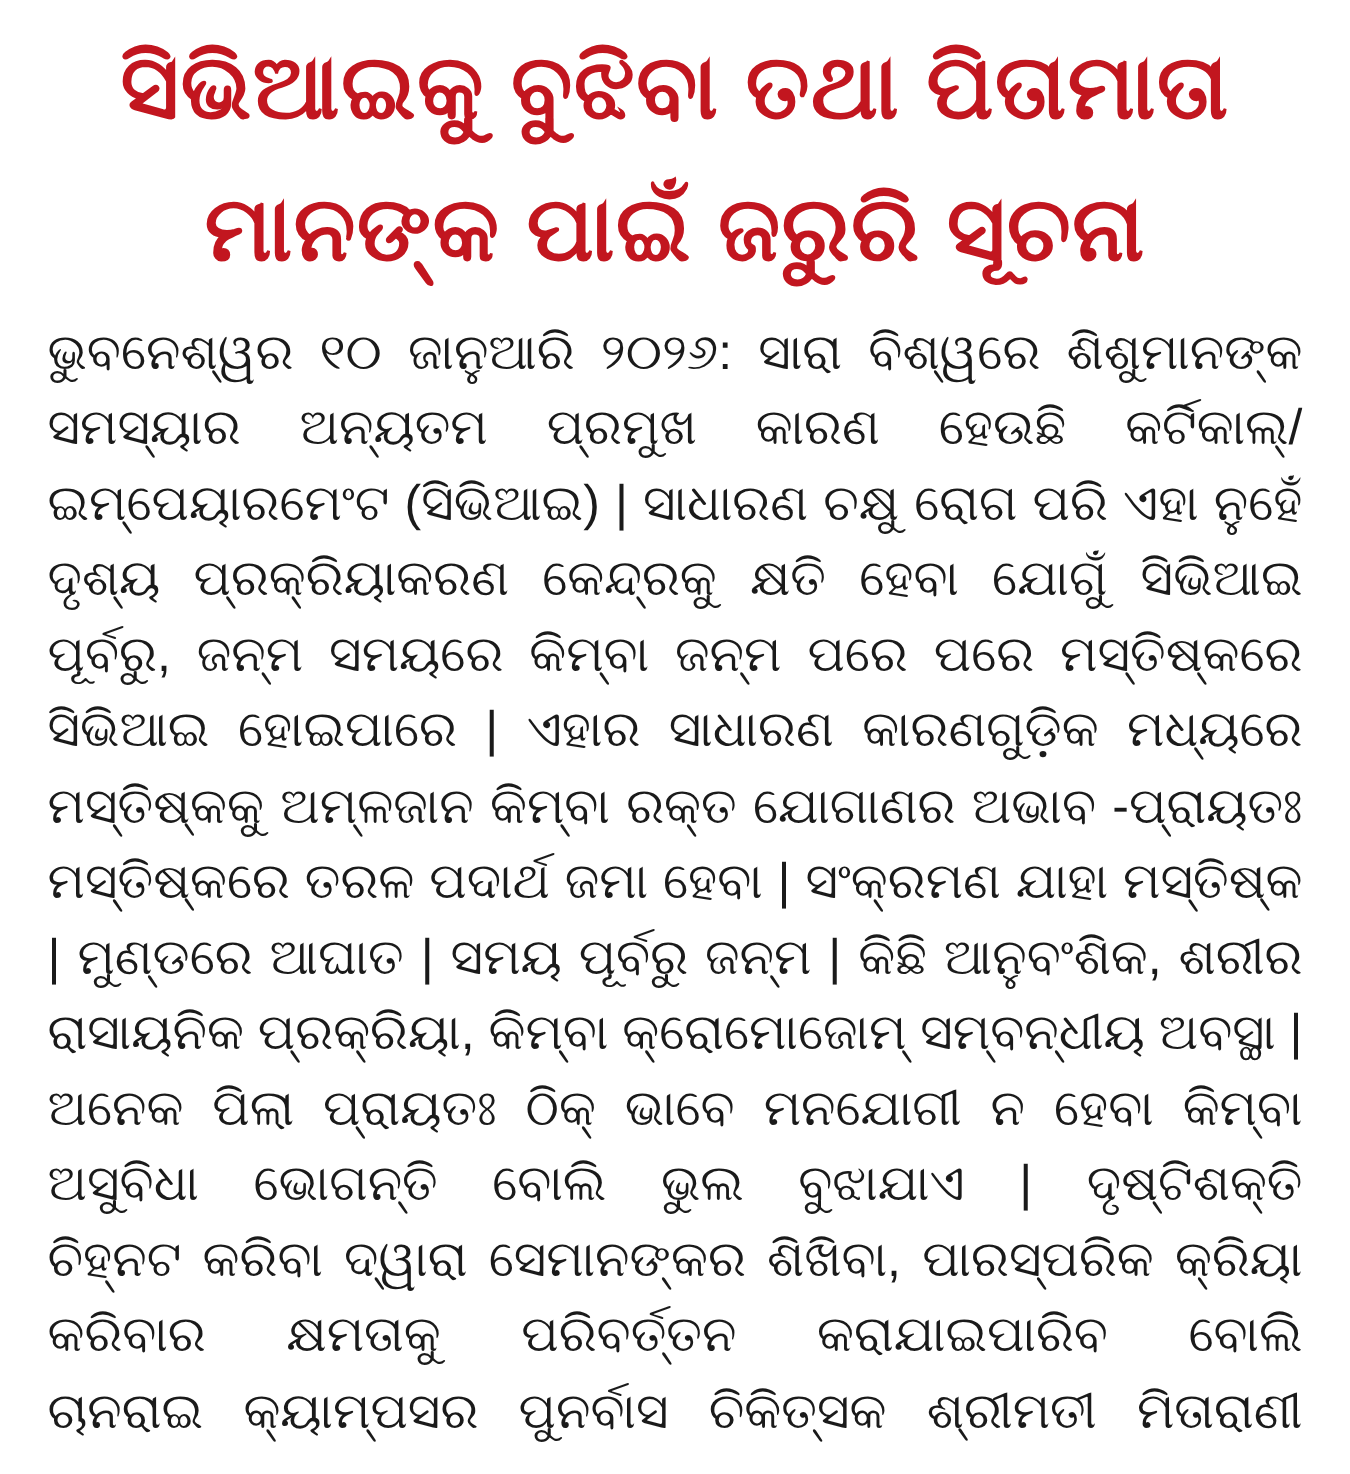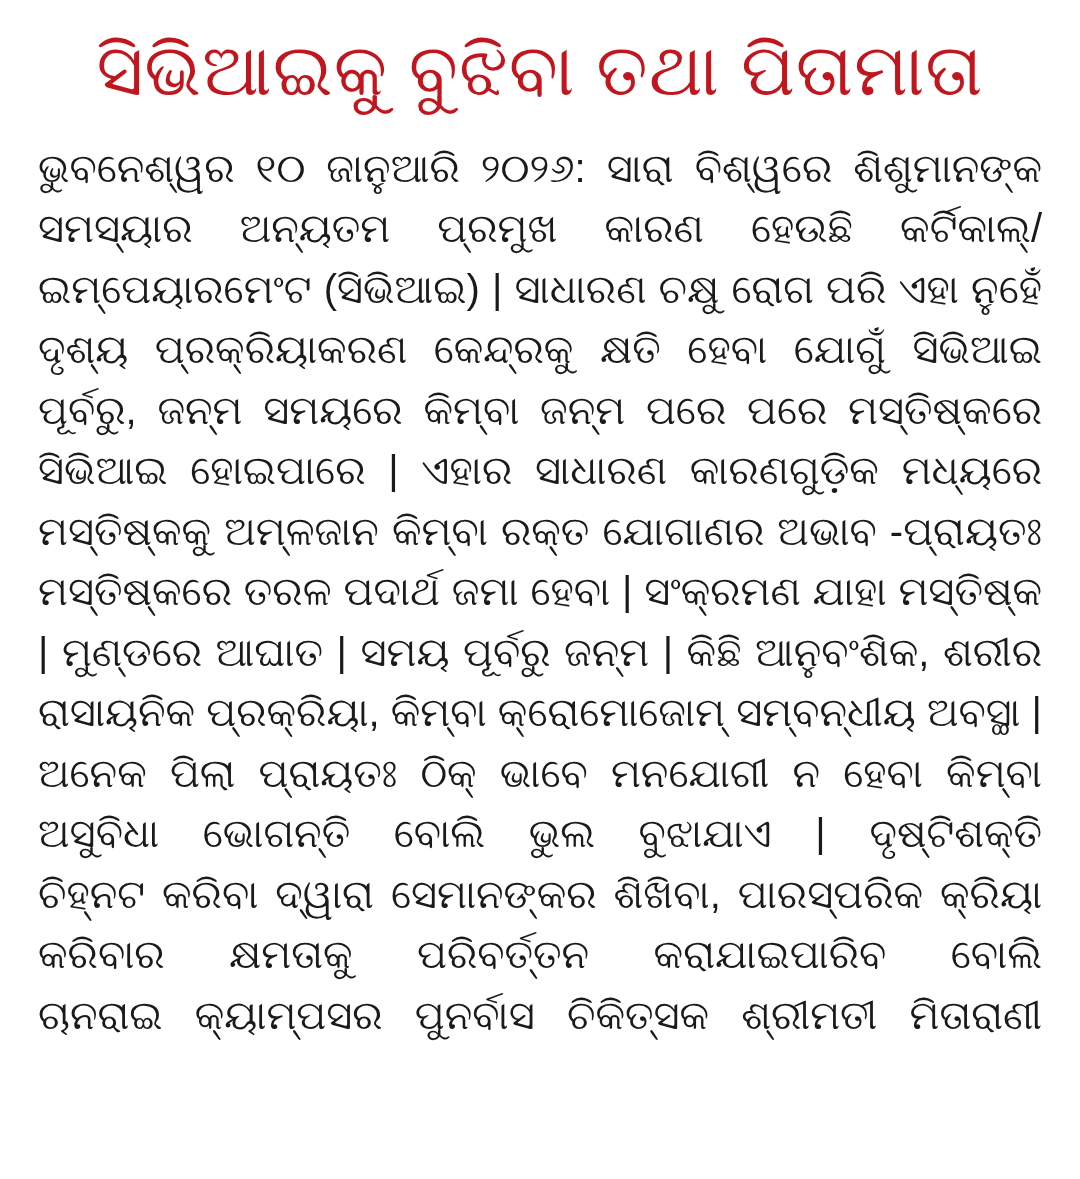--- a/index.html
+++ b/index.html
@@ -16,21 +16,21 @@
   .page {
     width: 1080px;
     height: 1179px;
     background: var(--bg-color);
     overflow: hidden;
   }
   .headline {
     margin: 14px 24px 10px 24px;
     text-align: center;
     color: var(--headline-color);
-    font-weight: 400;
+    font-weight: 700;
     font-size: 72px;
     line-height: 1.58;
     letter-spacing: 1px;
   }
   .headline-line { display: block; white-space: nowrap; }
   .article-body {
     margin: 10px 38px 0 38px;
     color: var(--body-color);
     font-size: 40px;
     line-height: 60.5px;
@@ -45,20 +45,21 @@
     white-space: normal;
   }
 </style>
 </head>
 <body>
 
 <div class="page">
 
   <h1 class="headline">
     <span class="headline-line">ସିଭିଆଇକୁ ବୁଝିବା ତଥା ପିତାମାତା</span>
+    <span class="headline-line">ମାନଙ୍କ ପାଇଁ ଜରୁରି ସୂଚନା</span>
   </h1>
 
   <div class="article-body">
     <div class="body-line">ଭୁବନେଶ୍ୱର ୧୦ ଜାନୁଆରି ୨୦୨୬: ସାରା ବିଶ୍ୱରେ ଶିଶୁମାନଙ୍କ ଦୃଷ୍ଟିଶକ୍ତି</div>
     <div class="body-line">ସମସ୍ୟାର ଅନ୍ୟତମ ପ୍ରମୁଖ କାରଣ ହେଉଛି କର୍ଟିକାଲ୍/ସେରେବ୍ରାଲ୍ ଭିଜୁଆଲ୍</div>
     <div class="body-line">ଇମ୍ପେୟାରମେଂଟ (ସିଭିଆଇ) | ସାଧାରଣ ଚକ୍ଷୁ ରୋଗ ପରି ଏହା ନୁହେଁ | ମସ୍ତିଷ୍କର</div>
     <div class="body-line">ଦୃଶ୍ୟ ପ୍ରକ୍ରିୟାକରଣ କେନ୍ଦ୍ରକୁ କ୍ଷତି ହେବା ଯୋଗୁଁ ସିଭିଆଇ ରୋଗ ହୁଏ | ଜନ୍ମ</div>
     <div class="body-line">ପୂର୍ବରୁ, ଜନ୍ମ ସମୟରେ କିମ୍ବା ଜନ୍ମ ପରେ ପରେ ମସ୍ତିଷ୍କରେ ଆଘାତ ଯୋଗୁଁ</div>
     <div class="body-line">ସିଭିଆଇ ହୋଇପାରେ | ଏହାର ସାଧାରଣ କାରଣଗୁଡ଼ିକ ମଧ୍ୟରେ ନିମ୍ନୋକ୍ତ ଅନ୍ତର୍ଭୁକ୍ତ:</div>
     <div class="body-line">ମସ୍ତିଷ୍କକୁ ଅମ୍ଳଜାନ କିମ୍ବା ରକ୍ତ ଯୋଗାଣର ଅଭାବ -ପ୍ରାୟତଃ ଷ୍ଟ୍ରୋକ୍ ଯୋଗୁଁ |</div>

